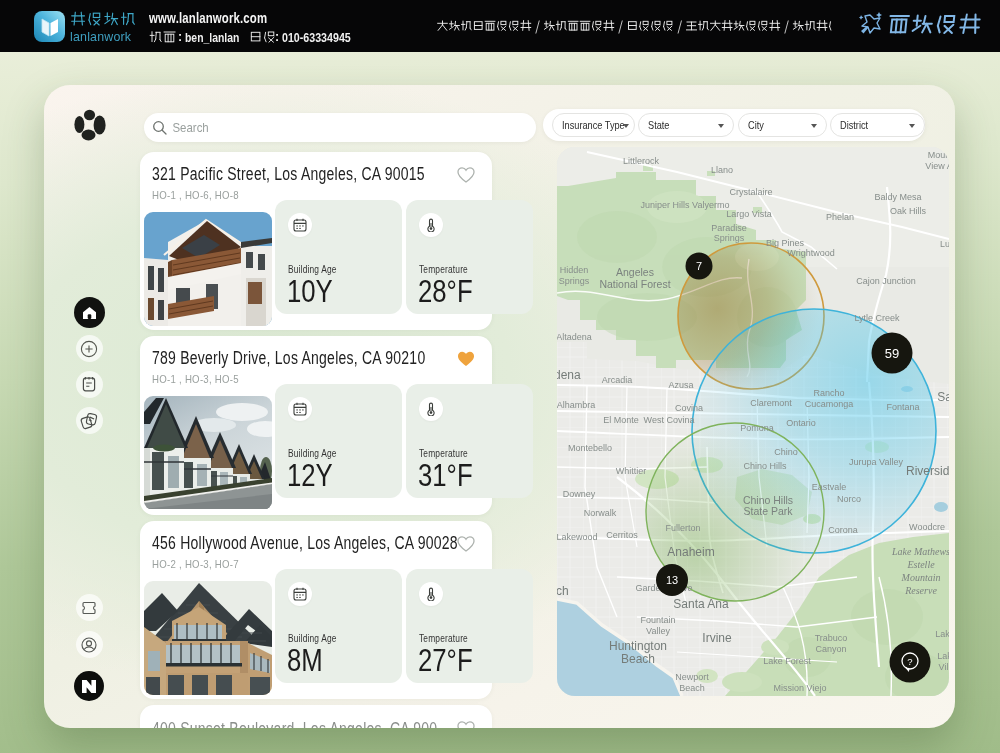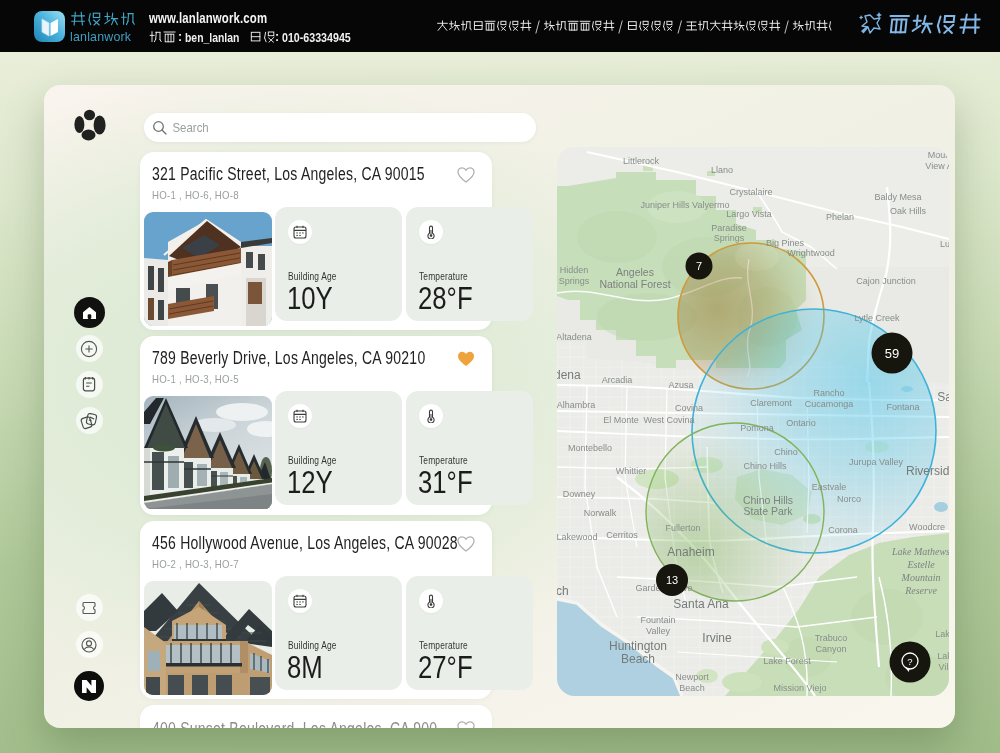--- a/index.html
+++ b/index.html
@@ -2,40 +2,40 @@
 <html><head>
 <meta charset="utf-8">
 <style>
 *{margin:0;padding:0;box-sizing:border-box}
 html,body{width:1000px;height:753px;overflow:hidden}
 body{font-family:"Liberation Sans",sans-serif;background:#000}
 .stage{position:relative;width:1000px;height:753px}
 .header{position:absolute;left:0;top:0;width:1000px;height:52px;background:#060607}
 .bg{position:absolute;left:0;top:52px;width:1000px;height:701px;
 background:linear-gradient(178deg,#e9eed9 0%,#dee8cd 18%,#c7d9b3 45%,#afc899 70%,#a4bf8d 92%,#a0bc89 100%)}
-.panel{position:absolute;left:44px;top:85px;width:911px;height:643px;border-radius:16px;overflow:hidden;
+.panel{position:absolute;left:44px;top:85px;width:911px;height:643px;border-radius:26px;overflow:hidden;
 background:
 radial-gradient(620px 430px at 24% 46%,#dcead4 0%,#e2ecd9 40%,rgba(236,240,227,0) 72%),
 linear-gradient(155deg,#faf4ee 0%,#f1f1e5 35%,#eff0e3 55%,#f6f3ea 78%,#f9f6ee 100%);
 box-shadow:0 18px 40px rgba(50,80,35,.28)}
 
 .search{position:absolute;left:100px;top:28px;width:392px;height:29px;border-radius:15px;background:#fff;box-shadow:0 1px 4px rgba(0,0,0,.05)}
 .search .txt{position:absolute;left:26px;top:7px;font-size:13px;color:#9aa09e;transform:scaleX(.88)}
 
 .fbar{position:absolute;left:499px;top:24px;width:382px;height:32px;border-radius:16px;background:#fff;box-shadow:0 1px 5px rgba(0,0,0,.06)}
 .pill{position:absolute;top:4px;height:24px;border:1px solid #e4e4e2;border-radius:12px;background:#fff}
 .pill .pt{position:absolute;left:9px;top:5px;font-size:11.5px;color:#2c2c2c;white-space:nowrap;transform:scaleX(.8);transform-origin:0 50%}
 .car{position:absolute;top:10px;width:0;height:0;border-left:3.5px solid transparent;border-right:3.5px solid transparent;border-top:4px solid #555}
 
 .card{position:absolute;left:95.5px;width:352px;height:178.5px;border-radius:14px;background:#fff;box-shadow:0 1px 5px rgba(30,60,20,.05)}
 .ct{position:absolute;left:12px;top:12px;font-size:17.5px;color:#222;white-space:nowrap;transform:scaleX(.80);transform-origin:0 0;letter-spacing:.3px}
 .tags{position:absolute;left:12px;top:37px;font-size:11.5px;color:#9aa09e;white-space:nowrap;transform:scaleX(.84);transform-origin:0 0;letter-spacing:.3px}
 .heart{position:absolute;right:16px;top:14px;width:20px;height:18px}
 .photo{position:absolute;left:4px;top:60px;width:128px;height:114px;border-radius:9px;overflow:hidden}
-.tile{position:absolute;top:55px;width:127px;height:114px;border-radius:12px;background:#e9efe8}
+.tile{position:absolute;top:48px;width:127px;height:114px;border-radius:12px;background:#e9efe8}
 .tile.t1{left:135px}.tile.t2{left:266px}
 .tico{position:absolute;left:13px;top:13px;width:24px;height:24px;border-radius:50%;background:#fff;box-shadow:0 1px 2px rgba(0,0,0,.04)}
 .tlab{position:absolute;left:13px;top:63px;font-size:10.5px;color:#333;white-space:nowrap;transform:scaleX(.8);transform-origin:0 0;letter-spacing:.2px}
 .tval{position:absolute;left:12px;top:74px;font-size:31px;font-weight:400;color:#1c1c1c;white-space:nowrap;transform:scaleX(.83);transform-origin:0 0}
 
 .sico{position:absolute;width:27px;height:27px;border-radius:50%;background:rgba(255,255,255,.68)}
 
 .map{position:absolute;left:513px;top:62px;width:392px;height:549px;border-radius:18px;overflow:hidden;background:#e9ebe6}
 </style>
 </head>
@@ -374,20 +374,38 @@
   </svg>
 
   <div class="search">
     <svg width="16" height="16" viewBox="0 0 16 16" style="position:absolute;left:8px;top:6.5px">
       <circle cx="6.5" cy="6.5" r="4.8" fill="none" stroke="#6e736f" stroke-width="1.3"></circle>
       <path d="M10.2 10.2 L14 14" stroke="#6e736f" stroke-width="1.3" stroke-linecap="round"></path>
     </svg>
     <div class="txt">Search</div>
   </div>
 
+  <div class="fbar">
+    <div class="pill" style="left:8.5px;width:83px">
+          <span class="pt">Insurance Type</span>
+          <span class="car" style="right:5px"></span>
+        </div>
+    <div class="pill" style="left:94.5px;width:96px">
+          <span class="pt">State</span>
+          <span class="car" style="right:9px"></span>
+        </div>
+    <div class="pill" style="left:194.5px;width:89px">
+          <span class="pt">City</span>
+          <span class="car" style="right:9px"></span>
+        </div>
+    <div class="pill" style="left:287px;width:94.5px">
+          <span class="pt">District</span>
+          <span class="car" style="right:9px"></span>
+        </div>
+  </div>
 
   <div class="card" style="top:66.5px">
     <div class="ct">321 Pacific Street, Los Angeles, CA 90015</div>
     <div class="tags">HO-1 , HO-6, HO-8</div>
     <svg class="heart" viewBox="0 0 24 22">
           <path d="M12 19.5 C5 14.5 2.2 11 2.2 7.3 C2.2 4.4 4.5 2.2 7.3 2.2 C9.2 2.2 11 3.3 12 5 C13 3.3 14.8 2.2 16.7 2.2 C19.5 2.2 21.8 4.4 21.8 7.3 C21.8 11 19 14.5 12 19.5 Z" fill="none" stroke="#aeb3af" stroke-width="1.6"></path>
         </svg>
     <div class="photo"><svg width="128" height="114" viewBox="0 0 128 114">
       <rect width="128" height="114" fill="#68a3ce"></rect>
       <polygon points="0,46 24,48 24,114 0,114" fill="#eceae6"></polygon>

